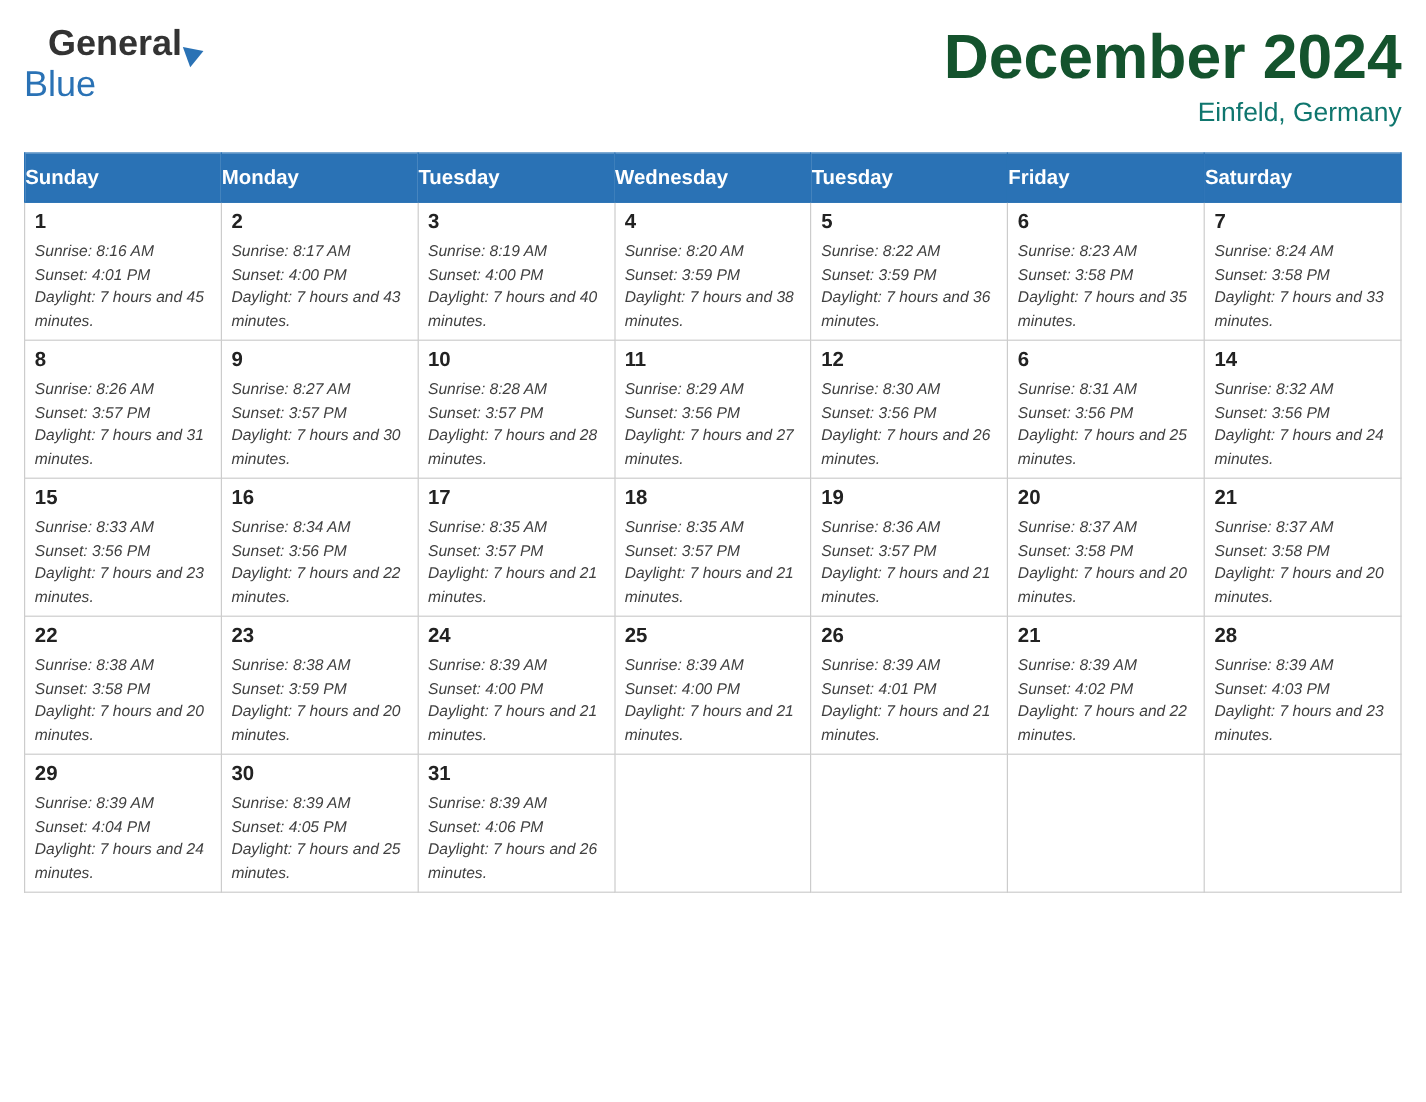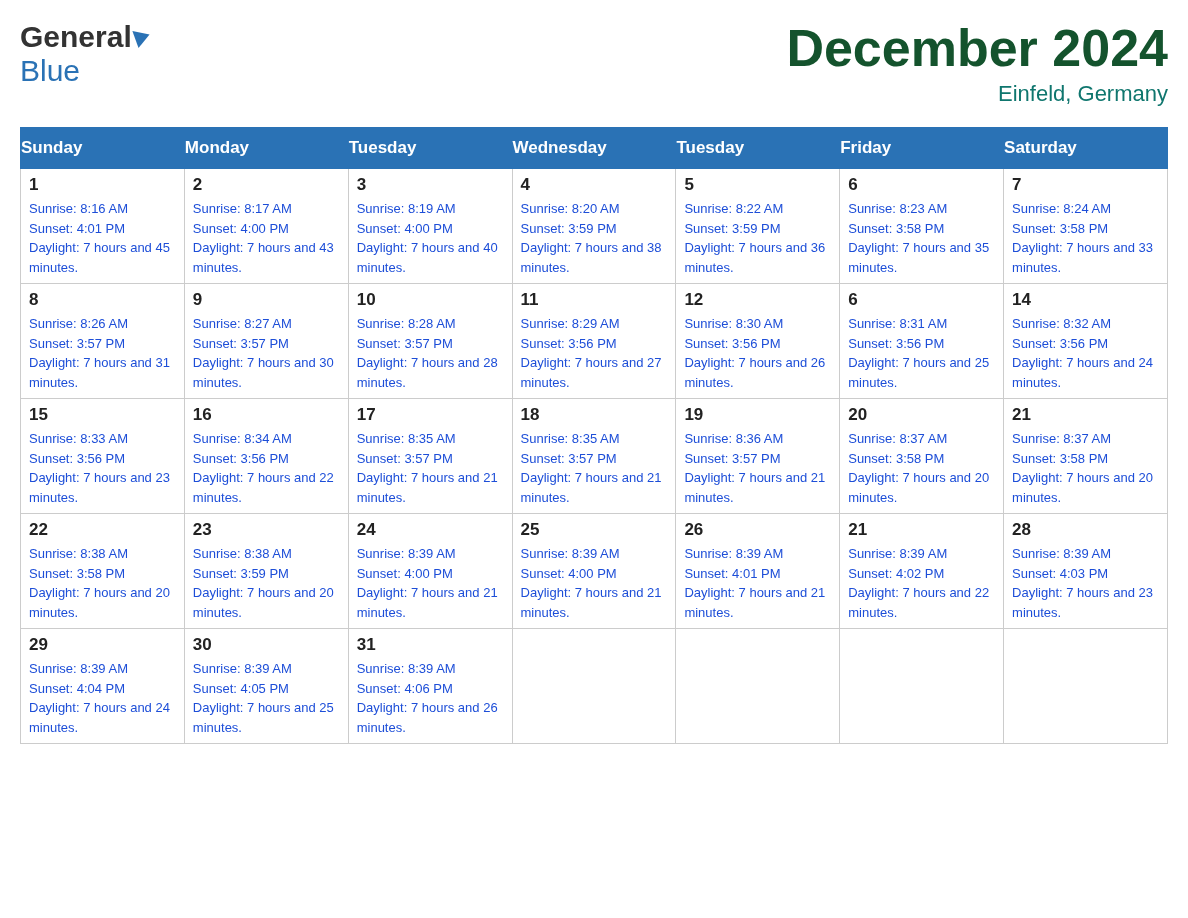--- a/index.html
+++ b/index.html
@@ -61,28 +61,30 @@
     .day-number {
       font-size: 17px;
       font-weight: bold;
       color: #222;
       display: block;
       margin-bottom: 4px;
     }
     .day-info {
       font-size: 13px;
       line-height: 1.5;
-      color: #1d4ed8;
+      color: #404040;
+      font-style: italic;
     }
     .empty-cell {
       background: #fff;
     }
     .logo-wrapper {
       display: flex;
-      align-items: center;
+      align-items: flex-end;
+      margin-left: 20px;
     }
     .logo-general {
       font-size: 30px;
       font-weight: bold;
       color: #333;
     }
     .logo-bottom {
       font-size: 30px;
       font-weight: normal;
       color: #2a72b5;

